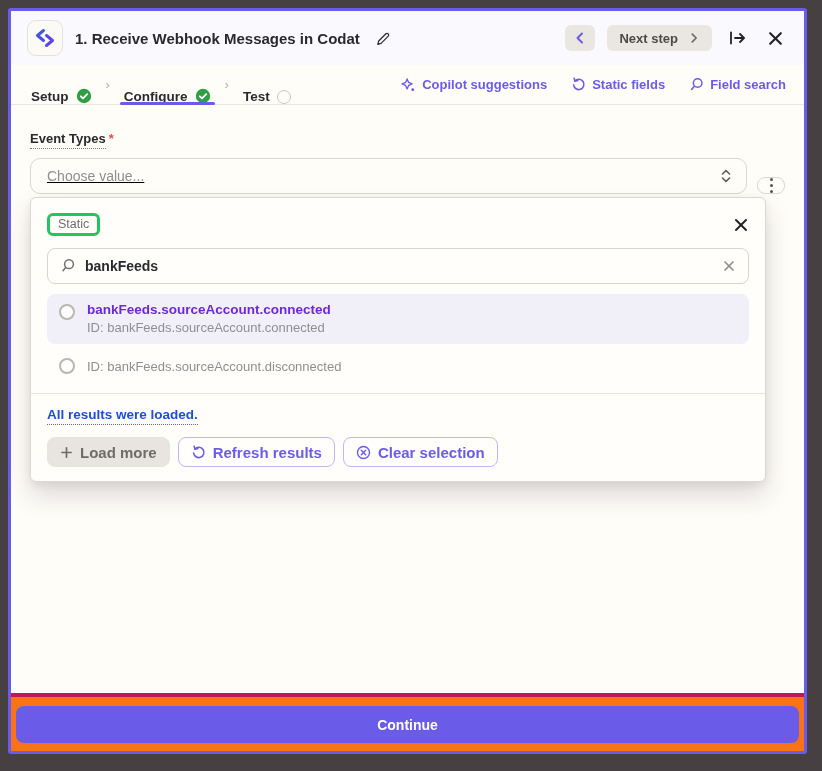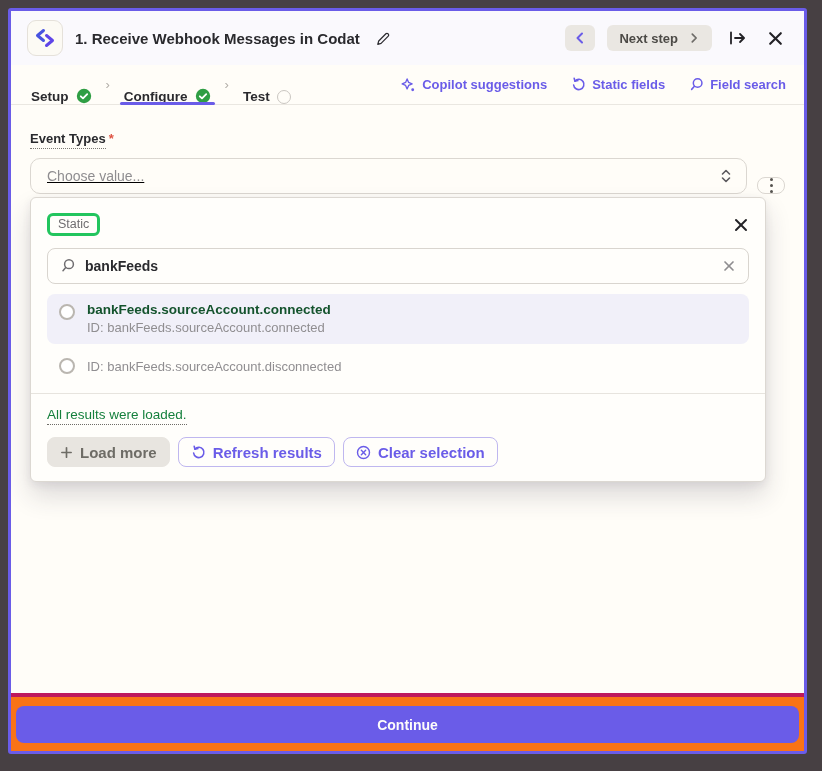--- a/index.html
+++ b/index.html
@@ -62,26 +62,26 @@
   .dd-search { margin:6px 16px 10px; height:36px; border:1px solid #d9d5cf; border-radius:8px;
                display:flex; align-items:center; padding:0 12px; gap:9px; background:#fffefb; }
   .dd-search input { flex:1; border:none; outline:none; background:transparent; font-family:inherit;
                      font-size:14px; font-weight:700; color:#2a2a2e; }
   .clear-x { cursor:pointer; display:flex; align-items:center; }
   .opts { padding:0 16px; display:flex; flex-direction:column; gap:4px; }
   .opt { display:flex; gap:12px; padding:8px 12px 9px; border-radius:8px; align-items:flex-start; cursor:pointer; }
   .opt.sel { background:#f1f0f9; }
   .radio { width:16px; height:16px; border:2px solid #bab6b0; border-radius:50%; margin-top:2px;
            background:#fff; flex:0 0 auto; }
-  .opt-title { font-size:13.5px; font-weight:700; color:#14532d; }
+  .opt-title { font-size:13.5px; font-weight:700; color:#6d28d9; }
   .opt-id { font-size:13px; color:#908e91; margin-top:3px; }
   .dd-divider { border-top:1px solid #e7e4de; margin-top:10px; }
   .dd-footer { padding:11px 16px 14px; }
-  .dd-status { display:inline-block; font-size:13.5px; color:#15803d; border-bottom:1px dotted #6e6c67;
-               padding-bottom:2px; }
+  .dd-status { display:inline-block; font-size:13.5px; color:#1d4ed8; border-bottom:1px dotted #6e6c67;
+               padding-bottom:2px;font-weight:bold; }
   .dd-btns { display:flex; gap:8px; margin-top:12px; }
   .dd-btn { height:30px; border-radius:8px; padding:0 12px; font-size:15px; font-weight:700;
             display:flex; align-items:center; gap:7px; cursor:pointer; font-family:inherit; }
   .btn-grey { background:#e8e5e0; color:#6e6c66; border:1px solid #e8e5e0; }
   .btn-outline { background:#fffefb; color:#6a5ce8; border:1px solid #bfb7ef; }
 
   
   .panel-footer { border-top:4px solid #be185d; padding:9px 5px 8px; flex:0 0 auto; background:#f97316; }
   .continue-btn { width:100%; height:37px; background:#6a5ce8; border:none; border-radius:8px;
                   color:#fdfcfb; font-size:14px; font-weight:700; font-family:inherit; cursor:pointer;

